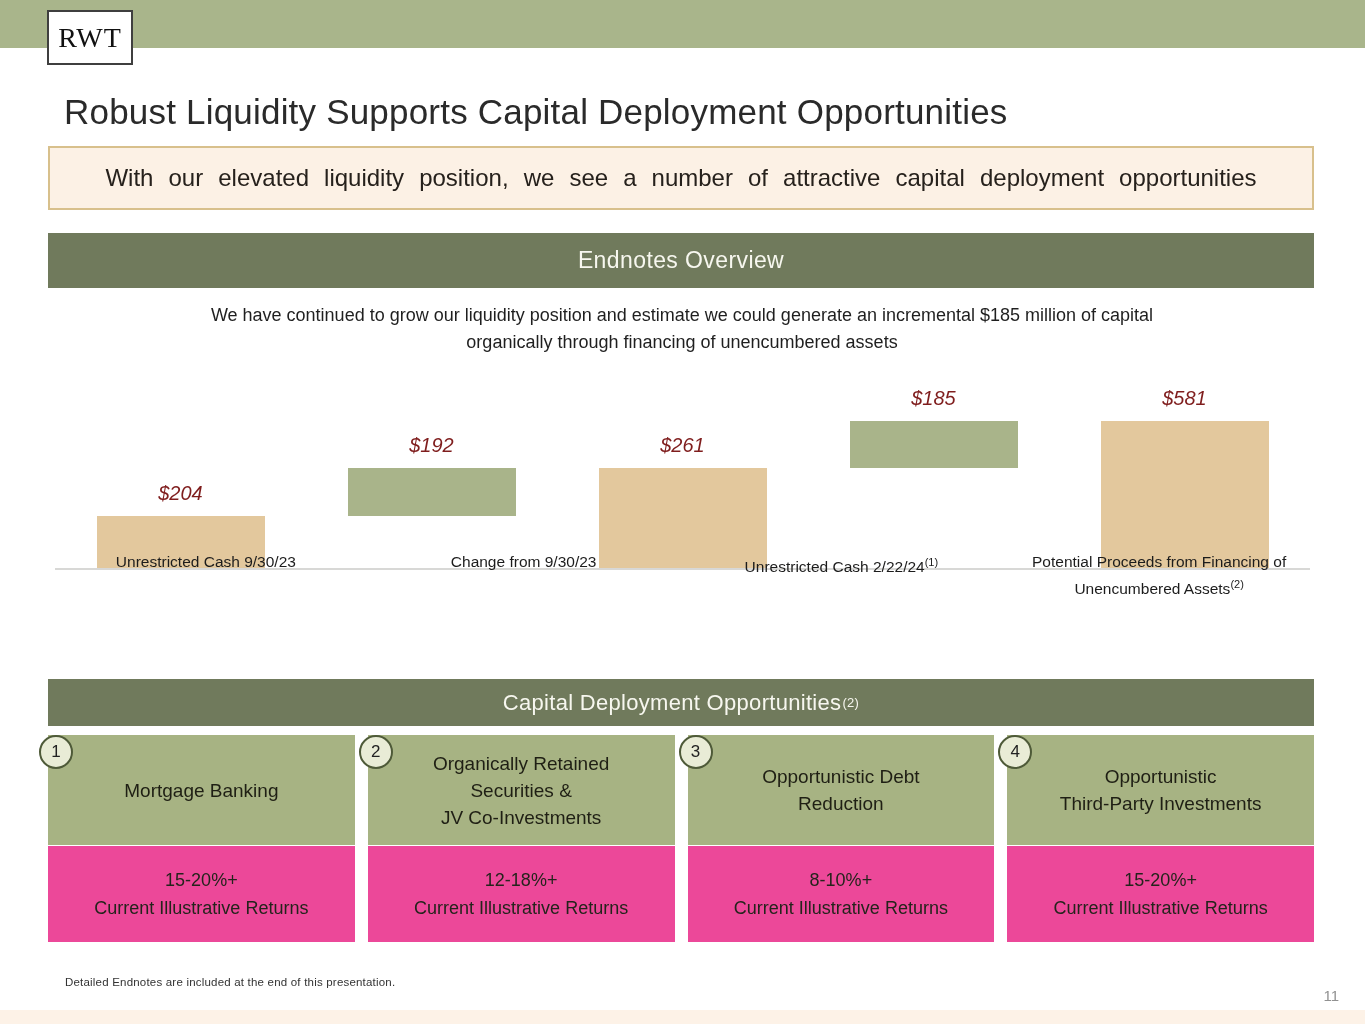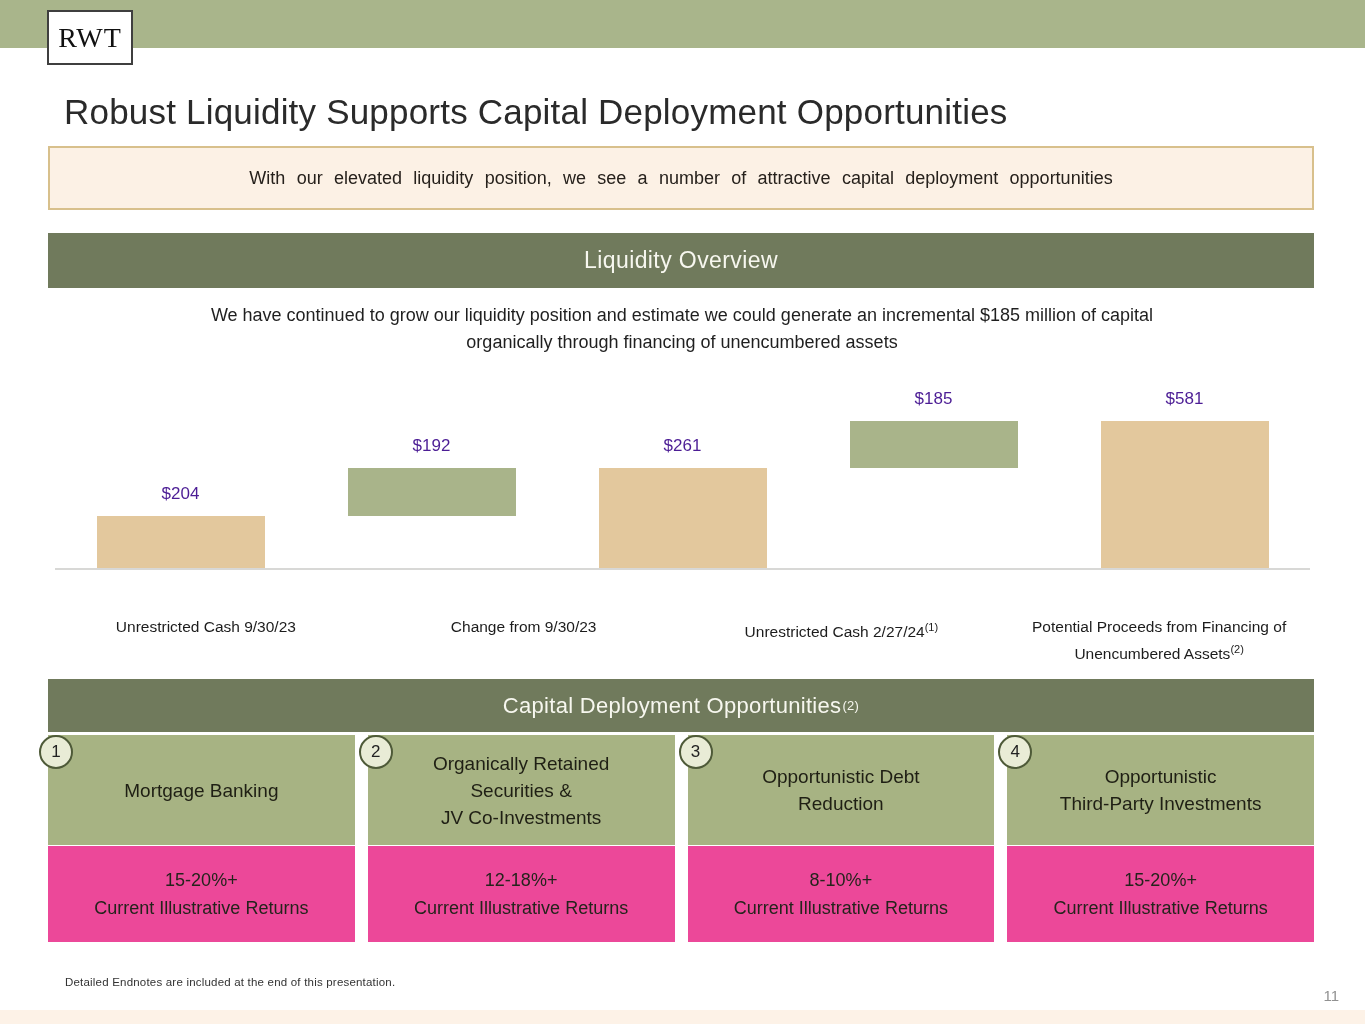--- a/index.html
+++ b/index.html
@@ -16,44 +16,44 @@
   }
   .slide-title{
     position:absolute;left:64px;top:92px;width:1240px;
     font-size:35px;font-weight:400;color:#2a2a2a;letter-spacing:0.2px;
   }
   .callout{
     position:absolute;left:48px;top:146px;width:1266px;height:64px;box-sizing:border-box;
     background:#fcf1e5;border:2px solid #d8c08c;
     display:flex;align-items:center;justify-content:center;
   }
-  .callout-text{font-size:18px;color:#26211c;word-spacing:0.35em;}
+  .callout-text{font-size:24px;color:#26211c;word-spacing:0.35em;}
   .section-banner{
     position:absolute;left:48px;width:1266px;background:#707a5c;color:#f7f7ef;
     display:flex;align-items:center;justify-content:center;
   }
   .banner-liquidity{top:233px;height:55px;font-size:23px;letter-spacing:0.4px;}
-  .banner-capital{top:679px;height:53px;font-size:22px;letter-spacing:0.3px;}
+  .banner-capital{top:679px;height:47px;font-size:22px;letter-spacing:0.3px;}
   .section-banner sup{font-size:13px;margin-left:1px;}
   .chart-desc{
     position:absolute;left:62px;top:302px;width:1240px;text-align:center;
     font-size:18px;line-height:27px;color:#1f1f1f;white-space:pre-line;
   }
   .chart-area{
     position:absolute;left:55px;top:383px;width:1255px;height:185px;
     border-bottom:2px solid #d8d8d6;display:flex;
   }
   .chart-slot{position:relative;flex:1 1 0;}
   .chart-bar{position:absolute;left:50%;transform:translateX(-50%);width:168px;}
   .chart-bar-value{
     position:absolute;left:0;width:100%;text-align:center;
-    font-size:17px;color:#4c1d95;height:21px;line-height:21px;
+    font-size:20px;color:#7f1d1d;height:21px;line-height:21px;font-style:italic;
   }
   .chart-labels{
-    position:absolute;left:55px;top:616px;width:1255px;display:flex;gap:16px;
+    position:absolute;left:55px;top:551px;width:1255px;display:flex;gap:16px;
   }
   .chart-label{
     flex:1 1 0;text-align:center;font-size:15.5px;line-height:22px;color:#1c1c1c;
     padding:0 8px;box-sizing:border-box;
   }
   .chart-label sup{font-size:11px;}
   .cards-row{
     position:absolute;left:48px;top:735px;width:1266px;display:flex;gap:13px;
   }
   .opp-card{position:relative;flex:1 1 0;}
@@ -91,21 +91,21 @@
     <span>RWT</span>
   </div>
 
   <div class="slide-title">Robust Liquidity Supports Capital Deployment Opportunities</div>
 
   <div class="callout">
     <span class="callout-text">With our elevated liquidity position, we see a number of attractive capital deployment opportunities</span>
   </div>
 
   <div class="section-banner banner-liquidity">
-    <span>Liquidity Overview</span>
+    <span>Endnotes Overview</span>
   </div>
 
   <div class="chart-desc">We have continued to grow our liquidity position and estimate we could generate an incremental $185 million of capital
 organically through financing of unencumbered assets</div>
 
   <div class="chart-area">
       <div class="chart-slot">
         <div class="chart-bar-value" style="bottom: 63.6145px;">$204</div>
         <div class="chart-bar" style="bottom: 0px; height: 51.6145px; background: rgb(227, 200, 157);"></div>
       </div>
@@ -122,21 +122,21 @@
         <div class="chart-bar" style="bottom: 100.193px; height: 46.8072px; background: rgb(169, 180, 138);"></div>
       </div>
       <div class="chart-slot">
         <div class="chart-bar-value" style="bottom: 159px;">$581</div>
         <div class="chart-bar" style="bottom: 0px; height: 147px; background: rgb(227, 200, 157);"></div>
       </div>
     </div>
   <div class="chart-labels">
       <div class="chart-label"><span>Unrestricted Cash 9/30/23</span></div>
       <div class="chart-label"><span>Change from 9/30/23</span></div>
-      <div class="chart-label"><span>Unrestricted Cash 2/27/24</span><sup>(1)</sup></div>
+      <div class="chart-label"><span>Unrestricted Cash 2/22/24</span><sup>(1)</sup></div>
       <div class="chart-label"><span>Potential Proceeds from Financing of Unencumbered Assets</span><sup>(2)</sup></div>
     </div>
 
   <div class="section-banner banner-capital">
     <span>Capital Deployment Opportunities</span>
       <sup>(2)</sup>
   </div>
 
   <div class="cards-row">
       <div class="opp-card">

